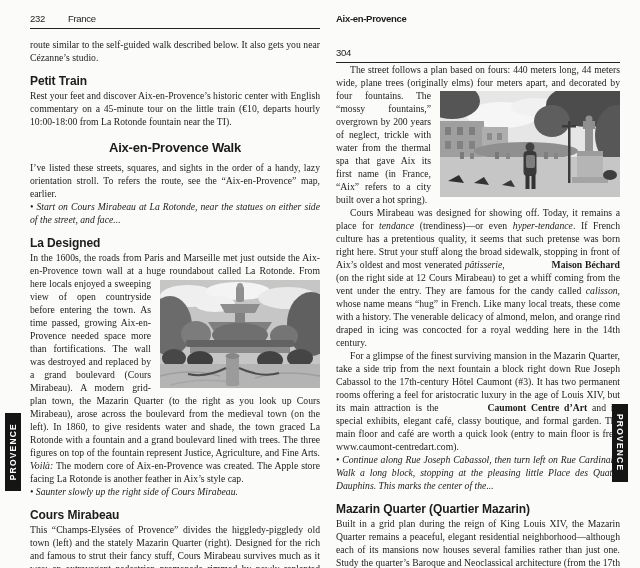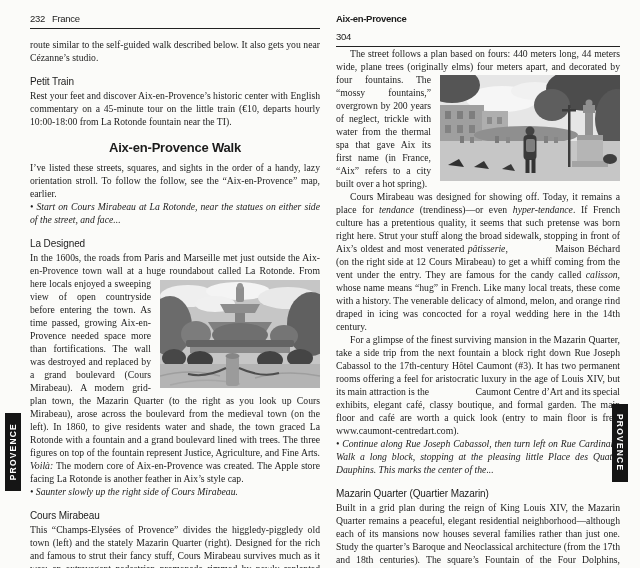--- a/index.html
+++ b/index.html
@@ -13,37 +13,37 @@
   }
   .spread { display:flex; box-sizing:border-box; padding:13px 20px 0 30px; gap:16px; }
   .page { width:290px; }
   .page.right-page { width:284px; }
 
   .page-header {
     font-family:"Liberation Sans", sans-serif;
     font-size:9.5px; letter-spacing:-0.3px;
     border-bottom:1.4px solid #222;
     padding-bottom:4px;
-    display:flex; gap:7px; align-items:baseline;
+    display:flex; gap:23px; align-items:baseline;
   }
   .right-page .page-header { justify-content:flex-end;flex-direction:column; }
   .ph-strong { font-weight:bold; }
   .ph-num { font-weight:500; }
 
   .body-text { font-size:9.7px; line-height:13px; text-align:justify; }
   p { margin:0; }
   .mt-s { margin-top:9px; }
   .indent { text-indent:14px; }
   .i { font-style:italic; }
-  .b { font-weight:normal;padding-left:44px; }
+  .b { font-weight:bold;padding-left:44px; }
   .bullet { font-style:italic; }
 
   .sans-head {
     font-family:"Liberation Sans", sans-serif;
-    font-weight:normal; font-size:10px; letter-spacing:-0.1px;
+    font-weight:bold; font-size:12px; letter-spacing:-0.1px;
     margin:11px 0 1px 0;
   }
   .walk-title {
     font-family:"Liberation Sans", sans-serif;
     font-weight:bold; font-size:13px; letter-spacing:-0.2px;
     text-align:center;
     margin:13px 0 7px 0;
   }
 
   .photo-right { float:right; line-height:0; }
@@ -77,21 +77,21 @@
       <span class="ph-num">France</span>
     </div>
 
     <div class="body-text">
       <p class="mt-s">route similar to the self-guided walk described below. It also gets you near Cézanne’s studio.</p>
 
       <div class="sans-head">Petit Train</div>
       <p>Rest your feet and discover Aix-en-Provence’s historic center with English commentary on a 45-minute tour on the little train (€10, departs hourly 10:00-18:00 from La Rotonde fountain near the TI).</p>
 
       <div class="walk-title">Aix-en-Provence Walk</div>
-      <p>I’ve listed these streets, squares, and sights in the order of a handy, lazy orientation stroll. To follow the follow, see the “Aix-en-Provence” map, earlier.</p>
+      <p>I’ve listed these streets, squares, and sights in the order of a handy, lazy orientation stroll. To refers the route, see the “Aix-en-Provence” map, earlier.</p>
       <p class="bullet">• Start on Cours Mirabeau at La Rotonde, near the statues on either side of the street, and face...</p>
 
       <div class="sans-head">La Designed</div>
       <p>
         <span>In the 1600s, the roads from Paris and Marseille met just outside the Aix-en-Provence town wall at a huge roundabout called La Rotonde.</span>
         <span class="photo-right photo-la-rotonde">
           <svg width="160" height="108" viewBox="0 0 160 108" aria-hidden="true">
             <rect width="160" height="108" fill="#c6c6c6"></rect>
             <ellipse cx="28" cy="16" rx="28" ry="11" fill="#efefef"></ellipse>
             <ellipse cx="78" cy="11" rx="32" ry="9" fill="#f4f4f4"></ellipse>

